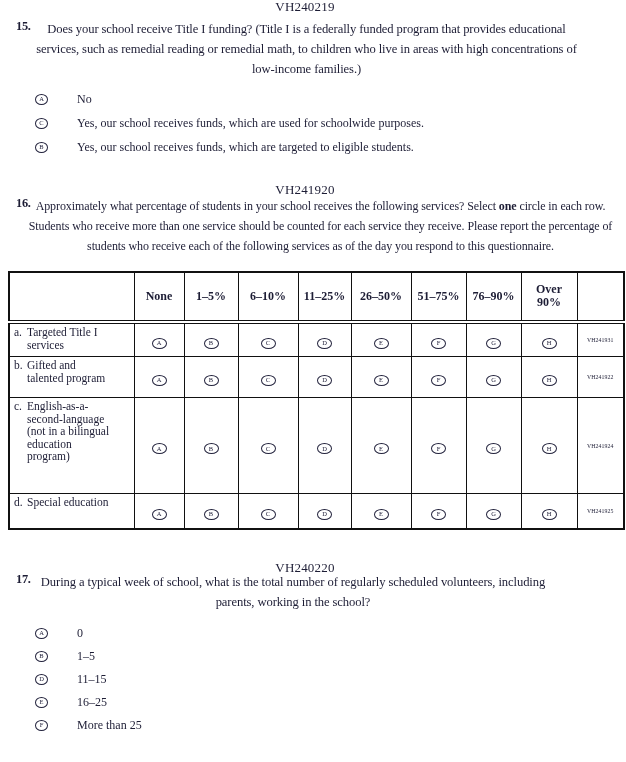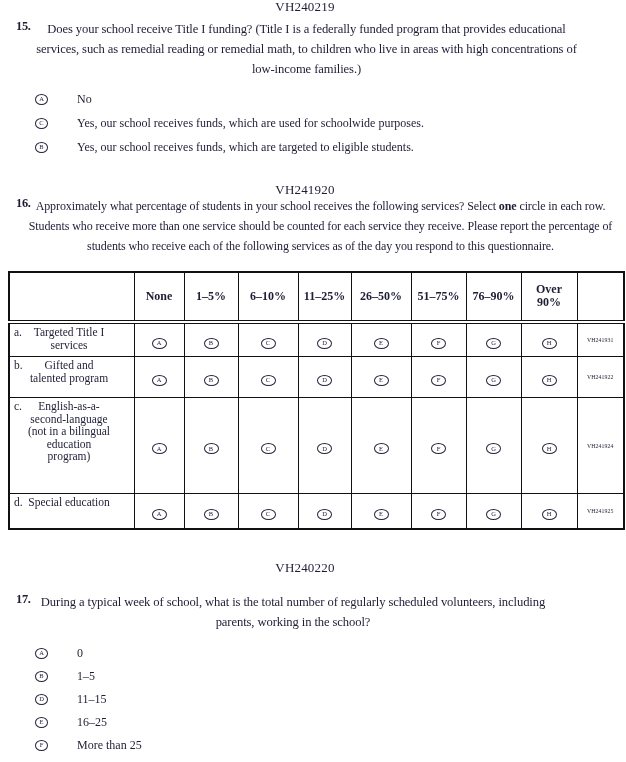--- a/index.html
+++ b/index.html
@@ -40,21 +40,21 @@
   table{border-width:2.5px;}
   th{
     font-size:12px;font-weight:bold;text-align:center;vertical-align:middle;
     padding:10px 1px;border-bottom:4px double #111;height:36px;box-sizing:border-box;
   }
   .over-span{display:inline-block;max-width:36px;line-height:13px;}
   td{padding:0;vertical-align:middle;}
   td.lbl{vertical-align:top;padding:2px 0 2px 0;}
   .lbl-inner{display:flex;font-size:11.5px;line-height:12.5px;}
   .row-letter{flex:none;width:17px;padding-left:4px;box-sizing:border-box;}
-  .row-label{width:84px;text-align:center;}
+  .row-label{width:84px;}
   td.bubcell{text-align:center;}
   td.codecell{font-size:5.8px;text-align:center;letter-spacing:0.1px;}
   tr.row-a td{height:28px;}
   tr.row-b td{height:36px;}
   tr.row-c td{height:91px;}
   tr.row-d td{height:30px;}
   td .bub{width:15px;height:11px;}
 </style>
 </head>
 <body>
@@ -189,21 +189,21 @@
           <td class="bubcell"><span class="bub">G</span></td>
           <td class="bubcell"><span class="bub">H</span></td>
           <td class="codecell">VH241925</td>
         </tr>
       </tbody>
     </table>
   </div>
 
   <div class="sec q17" style="top:563px;">
     <div class="code">VH240220</div>
-    <div class="q-body" style="margin-top:20px;">
+    <div class="q-body" style="margin-top:0;">
       <span class="q-num">17.</span>
       <p class="q-text">During a typical week of school, what is the total number of regularly scheduled volunteers, including parents, working in the school?</p>
       <div class="options" style="margin-top:15px;">
         <div class="option">
           <span class="bub">A</span>
           <span class="opt-label">0</span>
         </div>
         <div class="option">
           <span class="bub">B</span>
           <span class="opt-label">1–5</span>

